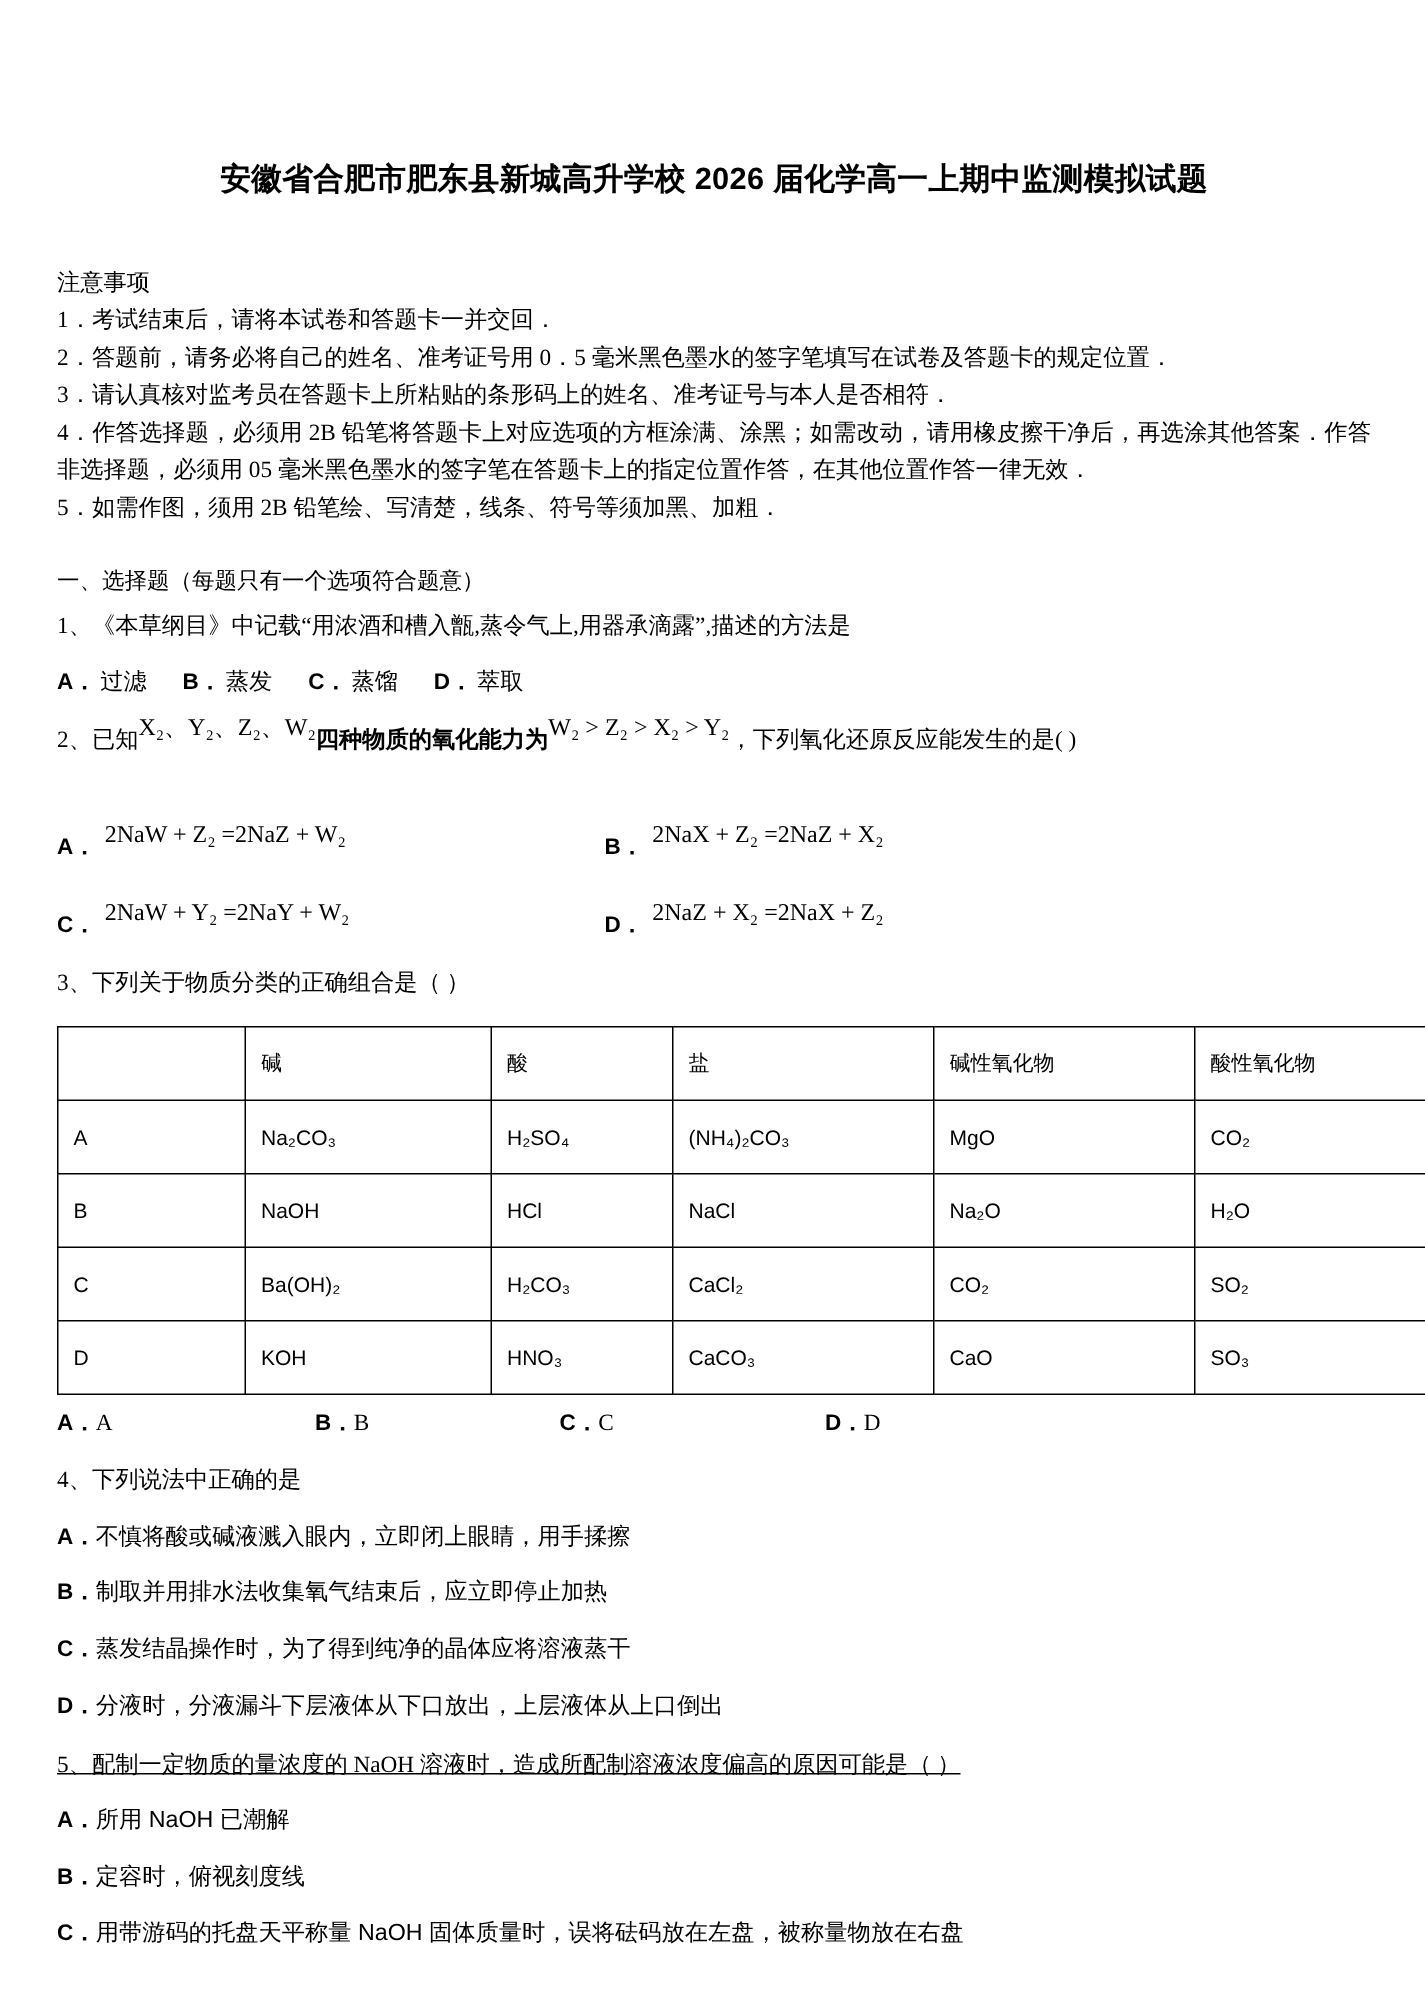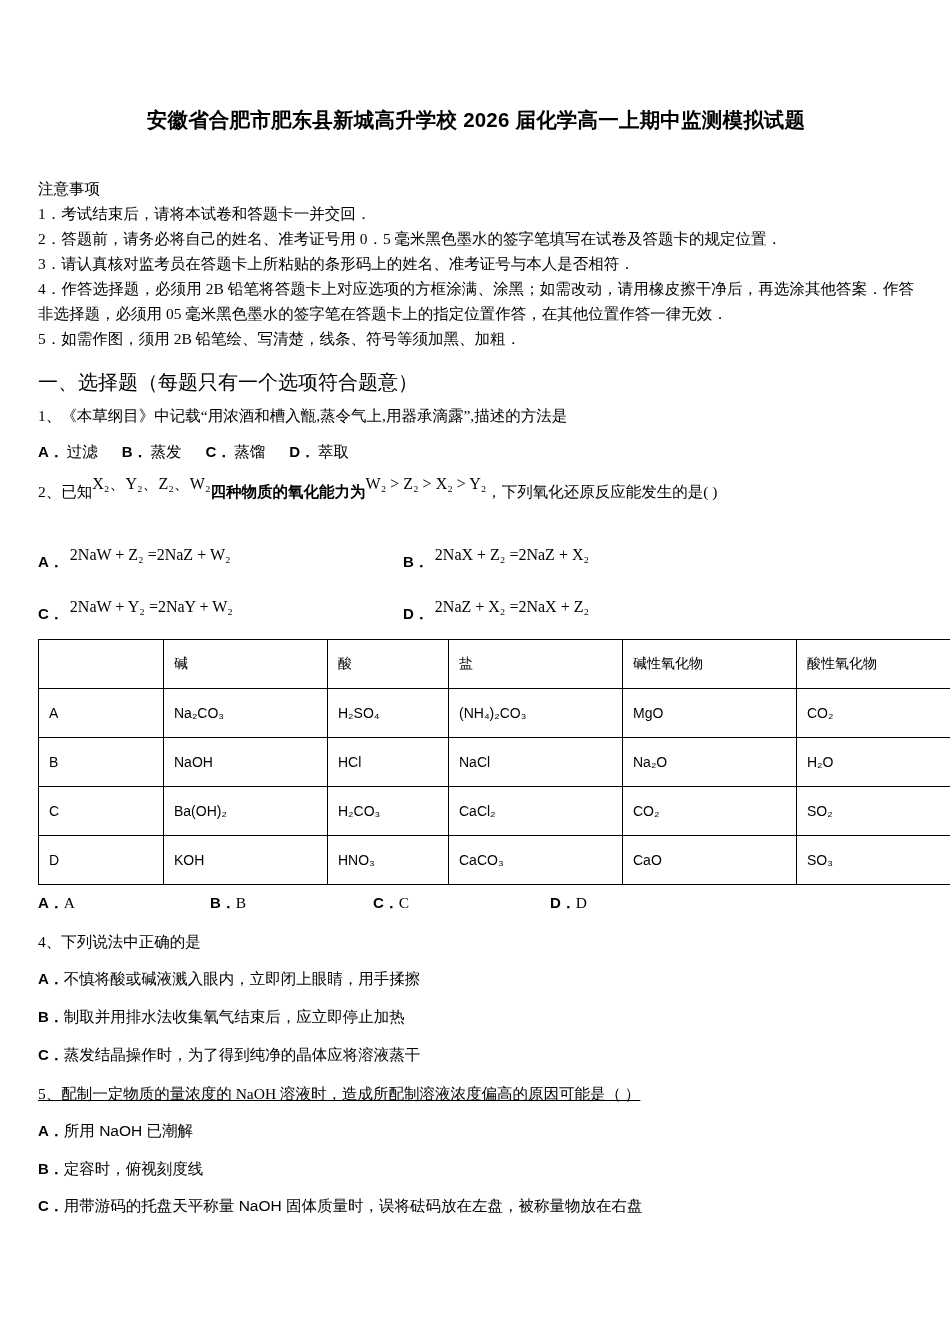--- a/index.html
+++ b/index.html
@@ -49,22 +49,22 @@
     line-height: 1.55;
   }
   .notice-line {
     font-size: 15.5px;
     line-height: 1.62;
     text-align: justify;
   }
 
   
   .section-heading {
-    font-size: 20px;
-    margin-top: 15px;
+    font-size: 15px;
+    margin-top: 25px;
     line-height: 1.6;
   }
 
   
   .q-stem {
     font-size: 15.5px;
     line-height: 1.62;
     margin-top: 5px;
   }
   .q-stem-spaced {
@@ -227,20 +227,21 @@
           <span class="opt-letter">C．</span>
           <span class="mathblk">2NaW + Y₂ =2NaY + W₂</span>
         </div>
         <div class="eq-cell right">
           <span class="opt-letter">D．</span>
           <span class="mathblk">2NaZ + X₂ =2NaX + Z₂</span>
         </div>
       </div>
     </div>
 
+    <div class="q-stem" style="margin-top:18px;"><span>3、</span><span>下列关于物质分类的正确组合是（      ）</span></div>
 
     <div class="tbl-wrap">
       <table class="class-table">
         <thead>
           <tr>
             <th class="c0"></th>
             <th class="c1 hdr-cn">碱</th>
             <th class="c2 hdr-cn">酸</th>
             <th class="c3 hdr-cn">盐</th>
             <th class="c4 hdr-cn">碱性氧化物</th>
@@ -288,20 +289,21 @@
       <span class="tabopt t0"><span class="opt-letter">A．</span><span class="val">A</span></span>
       <span class="tabopt t1"><span class="opt-letter">B．</span><span class="val">B</span></span>
       <span class="tabopt t2"><span class="opt-letter">C．</span><span class="val">C</span></span>
       <span class="tabopt t3"><span class="opt-letter">D．</span><span class="val">D</span></span>
     </div>
 
     <div class="q-stem" style="margin-top:11px;"><span>4、</span><span>下列说法中正确的是</span></div>
     <div class="opt-row"><span class="opt-letter">A．</span><span class="opt-text-sans">不慎将酸或碱液溅入眼内，立即闭上眼睛，用手揉擦</span></div>
     <div class="opt-row"><span class="opt-letter">B．</span><span class="opt-text-sans">制取并用排水法收集氧气结束后，应立即停止加热</span></div>
     <div class="opt-row"><span class="opt-letter">C．</span><span class="opt-text-sans">蒸发结晶操作时，为了得到纯净的晶体应将溶液蒸干</span></div>
+    <div class="opt-row"><span class="opt-letter">D．</span><span class="opt-text-sans">分液时，分液漏斗下层液体从下口放出，上层液体从上口倒出</span></div>
 
     <div class="q-stem" style="margin-top:13px;text-decoration:underline;"><span>5、</span><span>配制一定物质的量浓度的 NaOH 溶液时，造成所配制溶液浓度偏高的原因可能是（   ）</span></div>
     <div class="opt-row"><span class="opt-letter">A．</span><span class="opt-text-sans">所用 NaOH 已潮解</span></div>
     <div class="opt-row"><span class="opt-letter">B．</span><span class="opt-text-sans">定容时，俯视刻度线</span></div>
     <div class="opt-row"><span class="opt-letter">C．</span><span class="opt-text-sans">用带游码的托盘天平称量 NaOH 固体质量时，误将砝码放在左盘，被称量物放在右盘</span></div>
 
   </div>
 </div>
 
 </body></html>

